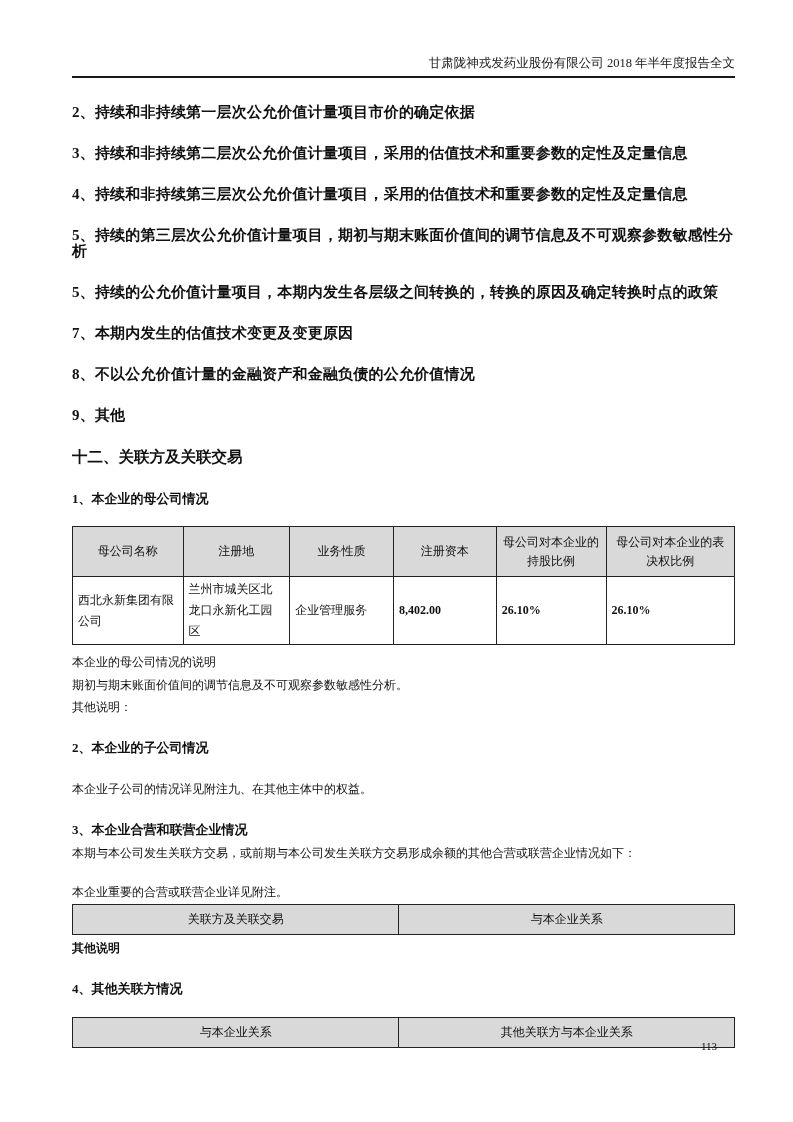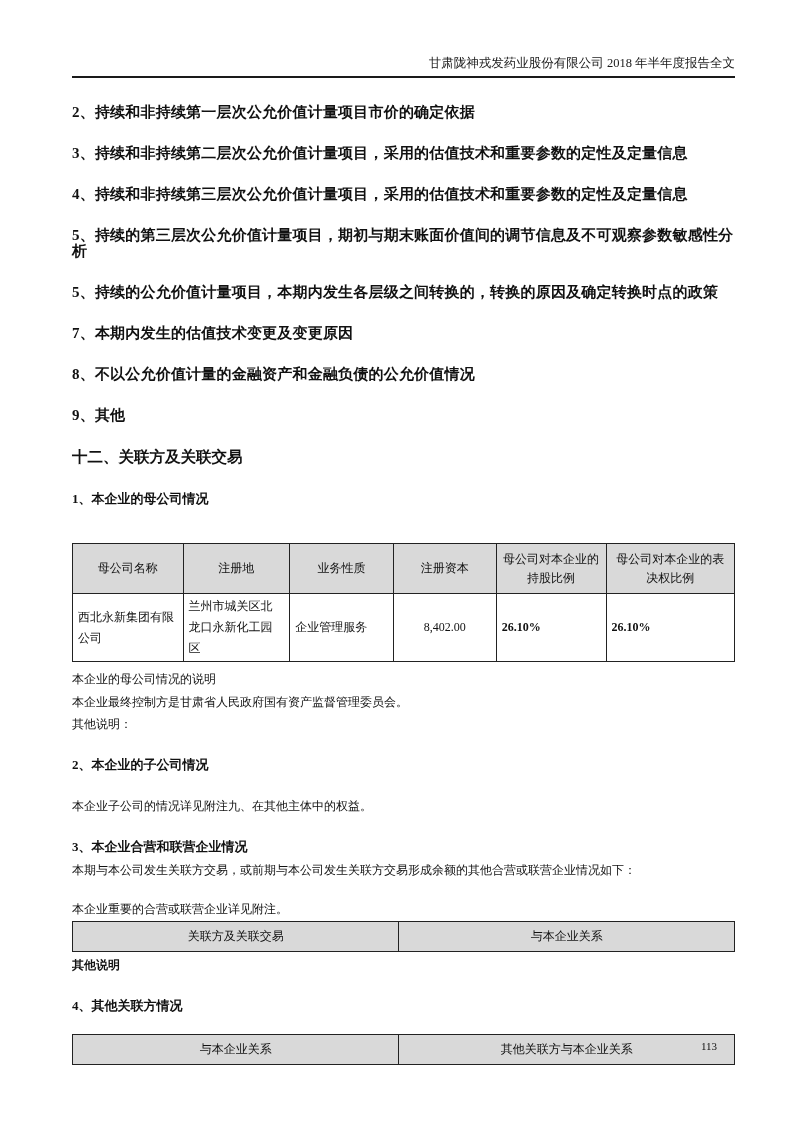--- a/index.html
+++ b/index.html
@@ -30,24 +30,24 @@
     font-weight:bold; font-size:13px; line-height:16px; margin-top:25px;
   }
 
   table { border-collapse:collapse; width:100%; table-layout:fixed; }
   td, th {
     border:1px solid #222; font-size:12px; font-weight:normal;
     padding:2px 5px; color:#111;
   }
   .tbl-head { background:#d9d9d9; text-align:center; vertical-align:middle; line-height:19px; }
 
-  .parent-table { margin-top:36px; }
+  .parent-table { margin-top:19px; }
   .parent-table .tbl-head { height:50px; }
   .parent-table td.data { height:50px; vertical-align:middle; line-height:21px; text-align:left; }
-  .parent-table td.data.num { text-align:center; }
+  .parent-table td.data.num { text-align:left;font-weight:bold; }
   .parent-table td.data.pct { text-align:left;font-weight:bold; }
 
   .note { font-size:12px; line-height:15px; }
   .note.m10 { margin-top:10px; }
   .note.m8  { margin-top:8px; }
   .note.m7  { margin-top:7px; }
   .note.m24 { margin-top:24px; }
   .note.m26 { margin-top:26px; }
   .note.m6  { margin-top:6px;font-weight:bold; }
 
@@ -108,21 +108,21 @@
         <td class="data">兰州市城关区北龙口永新化工园区</td>
         <td class="data">企业管理服务</td>
         <td class="data num">8,402.00</td>
         <td class="data pct">26.10%</td>
         <td class="data pct">26.10%</td>
       </tr>
     </tbody>
       </table>
 
     <div class="note m10">本企业的母公司情况的说明</div>
-    <div class="note m8">本企业最终控制方是甘肃省人民政府国有资产监督管理委员会。</div>
+    <div class="note m8">期初与期末账面价值间的调节信息及不可观察参数敏感性分析。</div>
     <div class="note m7">其他说明：</div>
 
     <div class="sub-heading">2、本企业的子公司情况</div>
     <div class="note m26">本企业子公司的情况详见附注九、在其他主体中的权益。</div>
 
     <div class="sub-heading">3、本企业合营和联营企业情况</div>
     <div class="note m8">本期与本公司发生关联方交易，或前期与本公司发生关联方交易形成余额的其他合营或联营企业情况如下：</div>
     <div class="note m24">本企业重要的合营或联营企业详见附注。</div>
 
     <table class="two-col-table">

